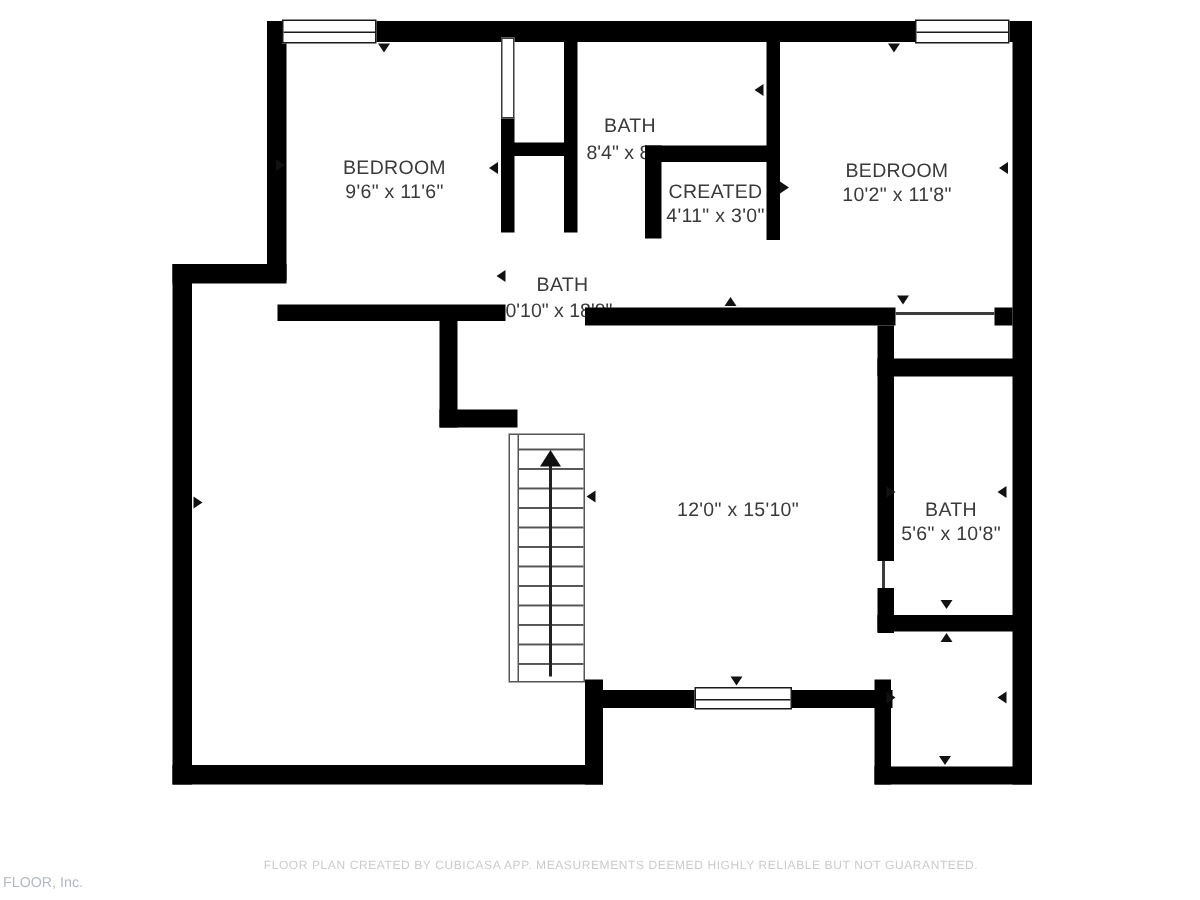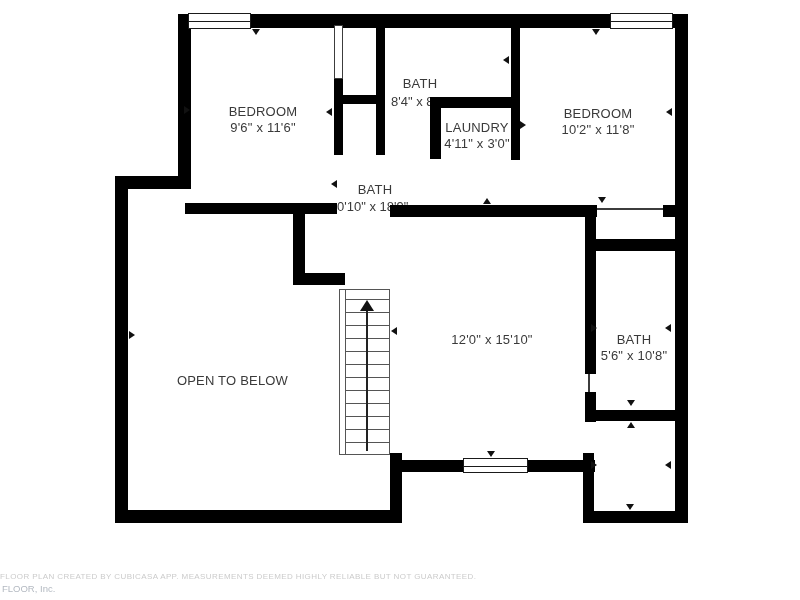--- a/index.html
+++ b/index.html
@@ -28,22 +28,22 @@
   .stairs .shaft{position:absolute;left:26px;top:20px;width:2px;height:141px;background:#222;}
   .stairs .head{position:absolute;left:20px;top:10px;width:0;height:0;
           border-left:7px solid transparent;border-right:7px solid transparent;border-bottom:11px solid #111;}
   
   .tk{position:absolute;width:0;height:0;z-index:6;}
   .tk-d{border-left:4px solid transparent;border-right:4px solid transparent;border-top:6px solid #111;}
   .tk-u{border-left:4px solid transparent;border-right:4px solid transparent;border-bottom:6px solid #111;}
   .tk-l{border-top:4px solid transparent;border-bottom:4px solid transparent;border-right:6px solid #111;}
   .tk-r{border-top:4px solid transparent;border-bottom:4px solid transparent;border-left:6px solid #111;}
   
-  .disclaimer{position:absolute;left:0;right:0;top:572px;text-align:left;color:#cbcbcb;
-              font-size:8px;letter-spacing:.4px;z-index:2;}
+  .disclaimer{position:absolute;left:0;right:0;top:572px;text-align:center;color:#cbcbcb;
+              font-size:8px;letter-spacing:.4px;z-index:2;padding-left:28px;}
   .watermark{position:absolute;left:2px;top:583px;color:#b3b9c1;font-size:9.5px;z-index:2;}
 </style>
 </head>
 <body>
 
 <div class="plan">
 
   <div class="w" style="left:178px;top:14px;width:510px;height:14px;"></div>
   <div class="w" style="left:178px;top:14px;width:13px;height:173px;"></div>
   <div class="w" style="left:115px;top:176px;width:76px;height:13px;"></div>
@@ -89,21 +89,21 @@
     <span>BEDROOM</span>
     <span class="dims">9'6" x 11'6"</span>
   </div>
 
   <div class="lab" style="left:383px;top:76px;width:74px;">
     <span>BATH</span>
   </div>
   <span class="loose" style="left:391px;top:94px;">8'4" x 8</span>
 
   <div class="lab" style="left:438px;top:120px;width:78px;">
-    <span>LAUNDRY</span>
+    <span>CREATED</span>
     <span class="dims">4'11" x 3'0"</span>
   </div>
 
   <div class="lab" style="left:528px;top:106px;width:140px;">
     <span>BEDROOM</span>
     <span class="dims">10'2" x 11'8"</span>
   </div>
 
   <div class="lab" style="left:340px;top:182px;width:70px;">
     <span>BATH</span>
@@ -112,23 +112,20 @@
 
   <div class="lab" style="left:402px;top:332px;width:180px;">
     <span class="dims">12'0" x 15'10"</span>
   </div>
 
   <div class="lab" style="left:598px;top:332px;width:72px;">
     <span>BATH</span>
     <span class="dims">5'6" x 10'8"</span>
   </div>
 
-  <div class="lab" style="left:150px;top:373px;width:165px;">
-    <span>OPEN TO BELOW</span>
-  </div>
 
 
   <div class="tk tk-d" style="left:252px;top:29px;"></div>
   <div class="tk tk-d" style="left:592px;top:29px;"></div>
   <div class="tk tk-r" style="left:184px;top:106px;"></div>
   <div class="tk tk-l" style="left:326px;top:108px;"></div>
   <div class="tk tk-l" style="left:503px;top:56px;"></div>
   <div class="tk tk-r" style="left:520px;top:121px;"></div>
   <div class="tk tk-l" style="left:666px;top:108px;"></div>
   <div class="tk tk-u" style="left:483px;top:198px;"></div>

